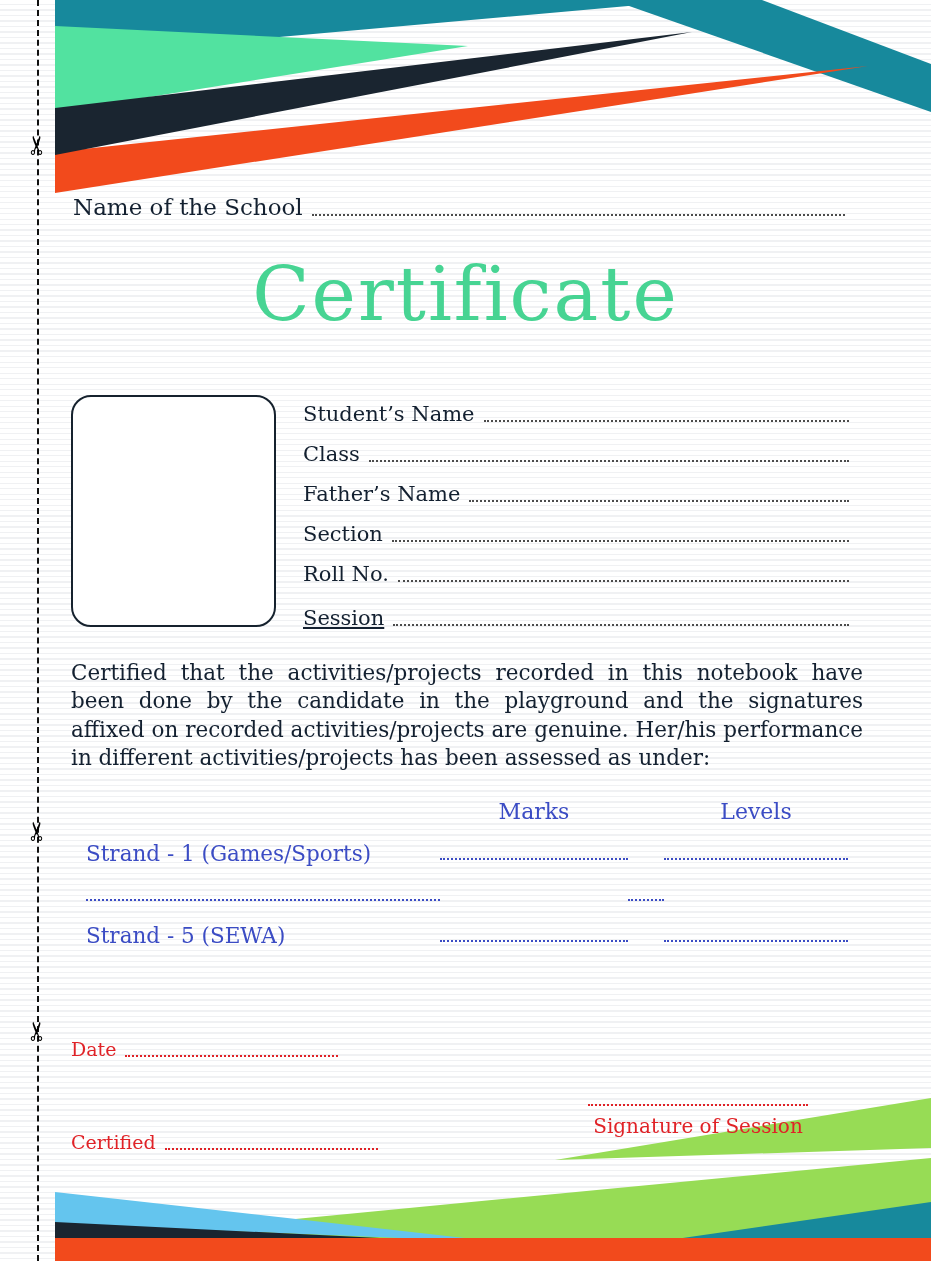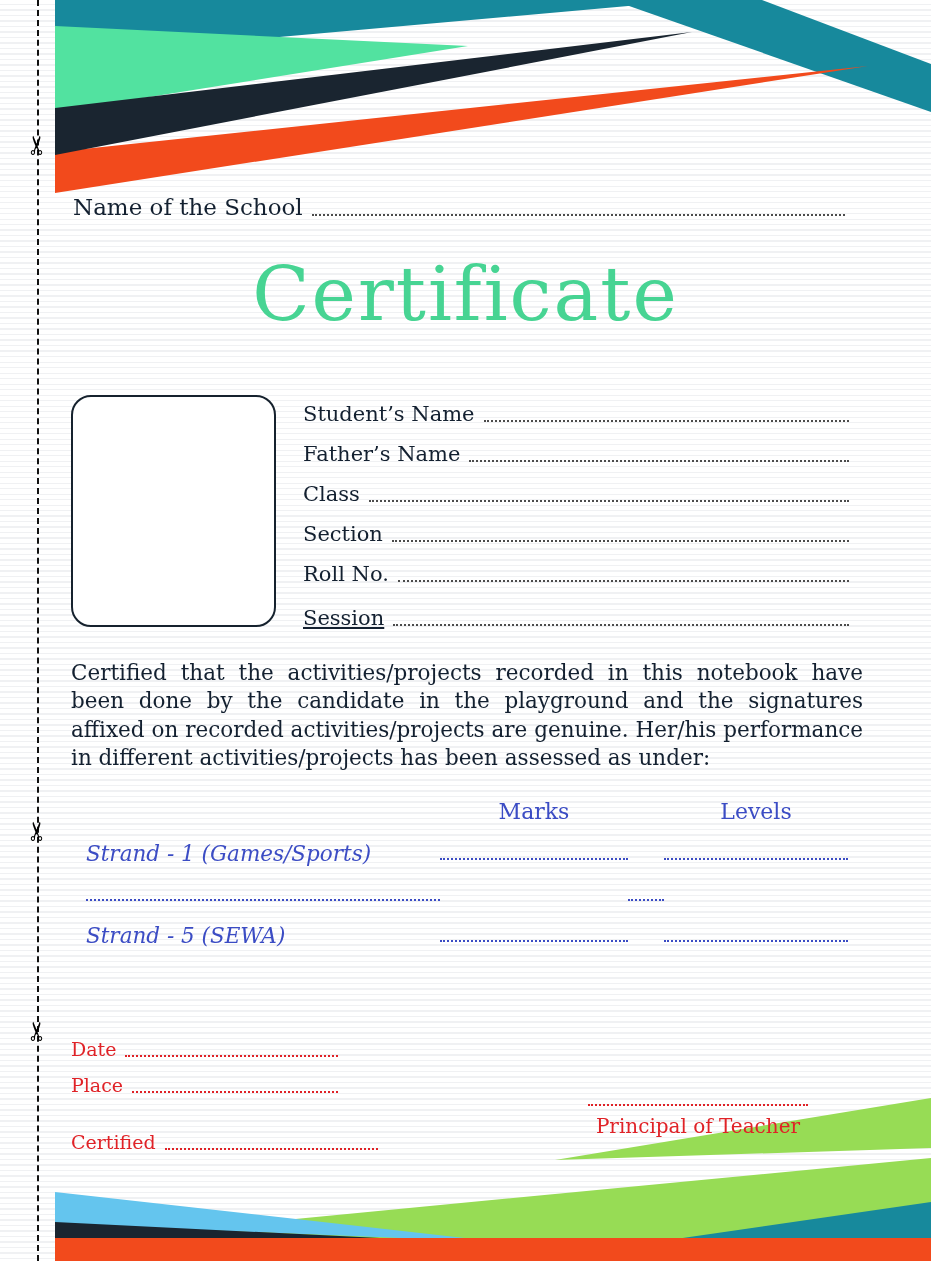--- a/index.html
+++ b/index.html
@@ -34,21 +34,21 @@
   .field-row .lbl{white-space:nowrap;}
 
   .cert-par{position:absolute;left:71px;top:659px;width:792px;font-size:21.5px;
     line-height:1.32;text-align:justify;}
 
   .assess{position:absolute;left:86px;top:793px;width:778px;}
   .assess-grid{display:grid;grid-template-columns:354px 188px 36px 184px;align-items:flex-end;}
   .assess-head{height:36px;}
   .assess-row{height:41px;}
   .col-h{text-align:center;color:#3b4cc4;font-size:22px;align-self:center;}
-  .strand{color:#3b4cc4;font-size:21.5px;white-space:nowrap;padding-bottom:4px;font-style:italic;}
+  .strand{color:#3b4cc4;font-size:21.5px;white-space:nowrap;padding-bottom:4px;}
   .dotline.blue{border-bottom:2px dotted #3b4cc4;margin-left:0;margin-bottom:10px;}
 
   .red-row{position:absolute;display:flex;align-items:flex-end;color:#e02227;font-size:19px;}
   .date-row{left:71px;top:1038px;width:267px;}
   .place-row{left:71px;top:1074px;width:267px;}
   .principal-row{left:71px;top:1131px;width:307px;}
   .dotline.red{border-bottom:2px dotted #e02227;margin-bottom:3px;}
 
   .teacher-sign{position:absolute;left:588px;top:1104px;width:220px;color:#e02227;}
   .teacher-sign .dotline{margin-left:0;margin-bottom:0;}
@@ -91,25 +91,25 @@
     <div class="cert-title">Certificate</div>
 
     <div class="photo-box"></div>
 
     <div class="fields">
       <div class="field-row">
         <span class="lbl">Student’s Name</span>
         <span class="dotline"></span>
       </div>
       <div class="field-row">
-        <span class="lbl">Father’s Name</span>
+        <span class="lbl">Class</span>
         <span class="dotline"></span>
       </div>
       <div class="field-row">
-        <span class="lbl">Class</span>
+        <span class="lbl">Father’s Name</span>
         <span class="dotline"></span>
       </div>
       <div class="field-row">
         <span class="lbl">Section</span>
         <span class="dotline"></span>
       </div>
       <div class="field-row">
         <span class="lbl">Roll No.</span>
         <span class="dotline"></span>
       </div>
@@ -144,28 +144,24 @@
         <span class="dotline blue"></span>
         <span></span>
         <span class="dotline blue"></span>
       </div>
     </div>
 
     <div class="red-row date-row">
       <span class="lbl">Date</span>
       <span class="dotline red"></span>
     </div>
-    <div class="red-row place-row">
-      <span class="lbl">Place</span>
-      <span class="dotline red"></span>
-    </div>
     <div class="red-row principal-row">
       <span class="lbl">Certified</span>
       <span class="dotline red"></span>
     </div>
 
     <div class="teacher-sign">
       <div class="dotline red"></div>
-      <div class="sign-label">Principal of Teacher</div>
+      <div class="sign-label">Signature of Session</div>
     </div>
 
   </div>
 </div>
 
 </body></html>

